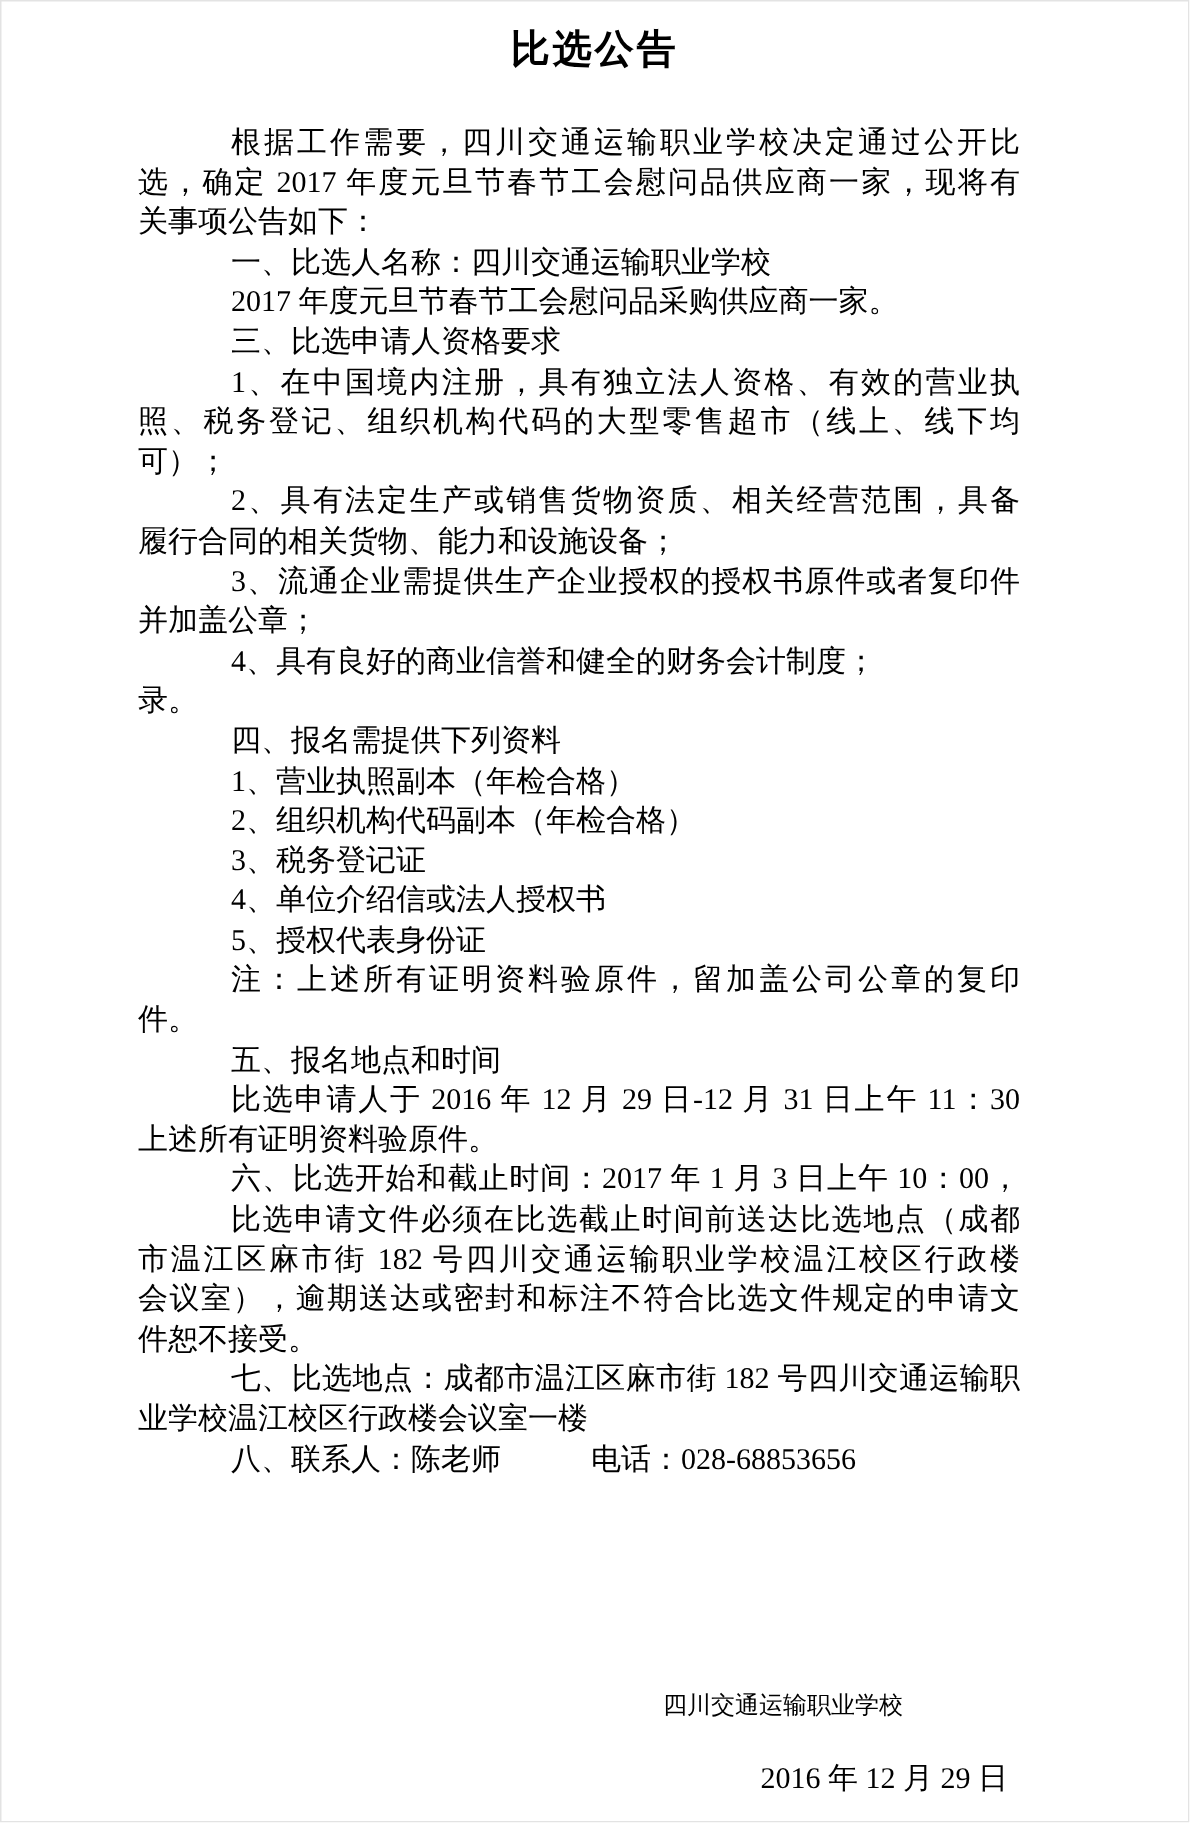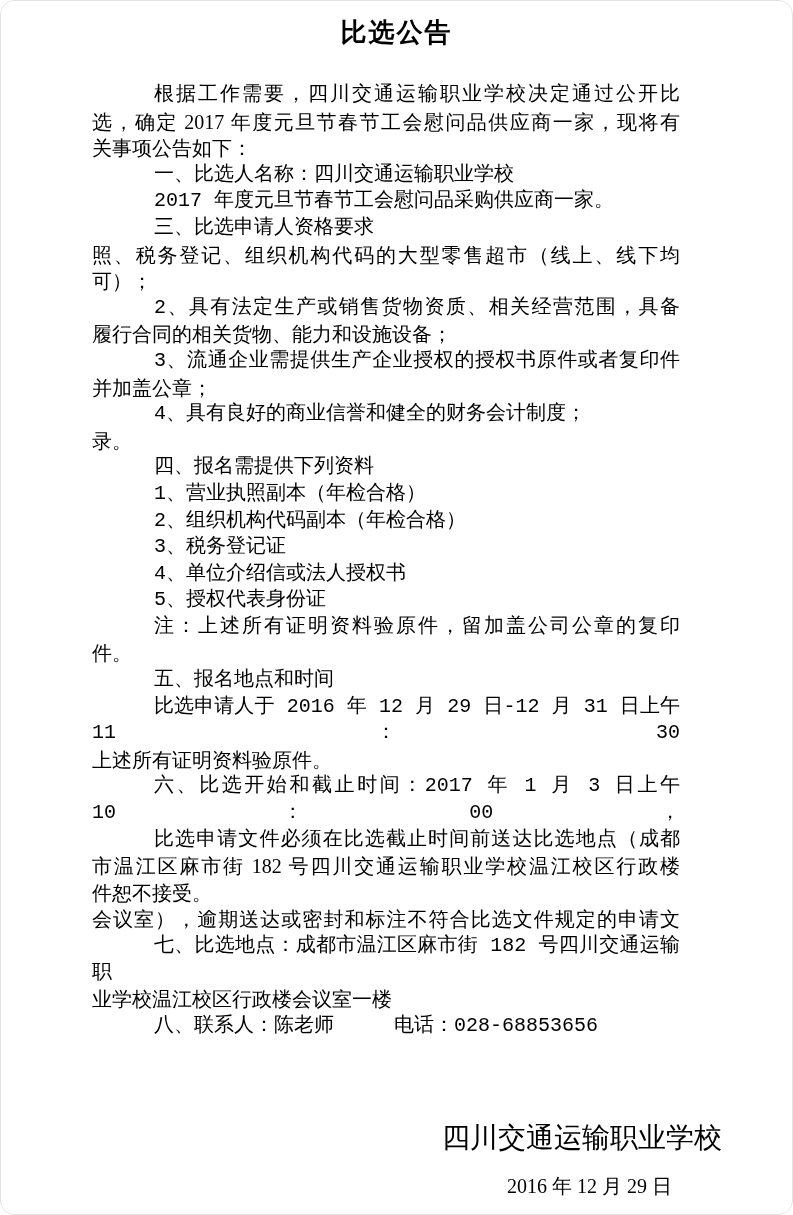--- a/index.html
+++ b/index.html
@@ -1,15 +1,15 @@
 <!DOCTYPE html>
 <html><head>
 <meta charset="utf-8">
 <style>
-  * { box-sizing: border-box; border-radius: 14px; }
+  * { box-sizing: border-box; }
   html, body {
     margin: 0;
     padding: 0;
     background: #ffffff;
   }
   .page {
     position: relative;
     width: 793px;
     height: 1215px;
     background: #ffffff;
@@ -41,32 +41,31 @@
     line-height: 26.6px;
   }
   .line {
     margin: 0;
     padding: 0;
     white-space: pre-wrap;
     min-height: 26.6px;
   }
   .line.indent {
     text-indent: 62px;
-    font-family: Liberation Mono, monospace;
   }
   .line.justify {
     text-align: justify;
     text-align-last: justify;
     text-justify: inter-character;
   }
   .signature {
     position: absolute;
     top: 1124px;
     left: 442px;
-    font-size: 28px;
+    font-size: 16px;
     line-height: 27px;
     white-space: pre;
   }
   .sign-date {
     position: absolute;
     top: 1173px;
     left: 462px;
     font-size: 20px;
     line-height: 27px;
     white-space: pre;
@@ -79,20 +78,21 @@
 <div class="page">
   <h1 class="doc-title">比选公告</h1>
 
   <div class="doc-body" id="doc-body">
       <p class="line indent justify">根据工作需要，四川交通运输职业学校决定通过公开比</p>
       <p class="line justify">选，确定 2017 年度元旦节春节工会慰问品供应商一家，现将有</p>
       <p class="line">关事项公告如下：</p>
       <p class="line indent">一、比选人名称：四川交通运输职业学校</p>
       <p class="line indent">2017 年度元旦节春节工会慰问品采购供应商一家。</p>
       <p class="line indent">三、比选申请人资格要求</p>
+      <p class="line indent justify">1、在中国境内注册，具有独立法人资格、有效的营业执</p>
       <p class="line justify">照、税务登记、组织机构代码的大型零售超市（线上、线下均</p>
       <p class="line">可）；</p>
       <p class="line indent justify">2、具有法定生产或销售货物资质、相关经营范围，具备</p>
       <p class="line">履行合同的相关货物、能力和设施设备；</p>
       <p class="line indent justify">3、流通企业需提供生产企业授权的授权书原件或者复印件</p>
       <p class="line">并加盖公章；</p>
       <p class="line indent">4、具有良好的商业信誉和健全的财务会计制度；</p>
       <p class="line">录。</p>
       <p class="line indent">四、报名需提供下列资料</p>
       <p class="line indent">1、营业执照副本（年检合格）</p>
@@ -101,22 +101,22 @@
       <p class="line indent">4、单位介绍信或法人授权书</p>
       <p class="line indent">5、授权代表身份证</p>
       <p class="line indent justify">注：上述所有证明资料验原件，留加盖公司公章的复印</p>
       <p class="line">件。</p>
       <p class="line indent">五、报名地点和时间</p>
       <p class="line indent justify">比选申请人于 2016 年 12 月 29 日-12 月 31 日上午 11：30</p>
       <p class="line">上述所有证明资料验原件。</p>
       <p class="line indent justify">六、比选开始和截止时间：2017 年 1 月 3 日上午 10：00，</p>
       <p class="line indent justify">比选申请文件必须在比选截止时间前送达比选地点（成都</p>
       <p class="line justify">市温江区麻市街 182 号四川交通运输职业学校温江校区行政楼</p>
+      <p class="line justify">会议室），逾期送达或密封和标注不符合比选文件规定的申请文</p>
       <p class="line">件恕不接受。</p>
-      <p class="line justify">会议室），逾期送达或密封和标注不符合比选文件规定的申请文</p>
       <p class="line indent justify">七、比选地点：成都市温江区麻市街 182 号四川交通运输职</p>
       <p class="line">业学校温江校区行政楼会议室一楼</p>
       <p class="line indent">八、联系人：陈老师　　　电话：028-68853656</p>
     </div>
 
   <div class="signature">四川交通运输职业学校</div>
 
   <div class="sign-date">2016 年 12 月 29 日</div>
 </div>
 

